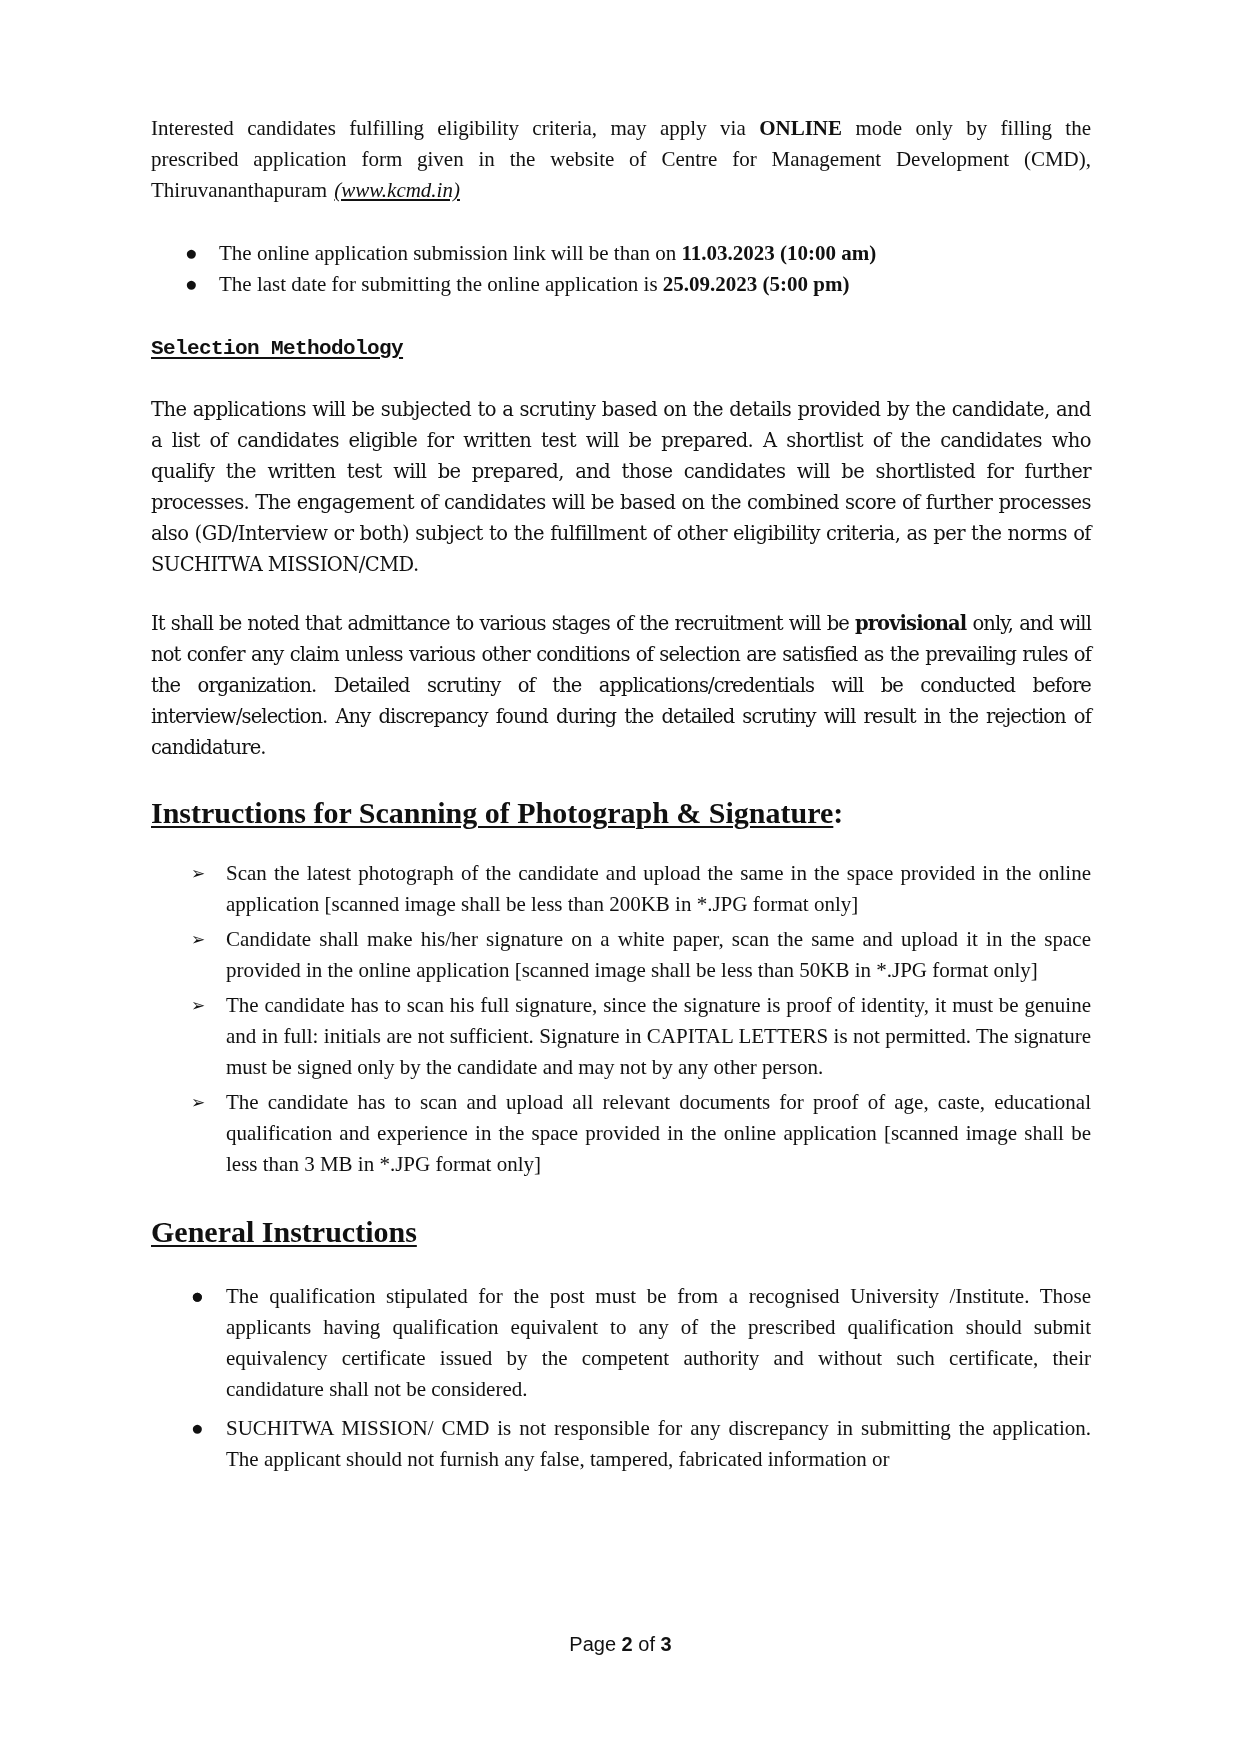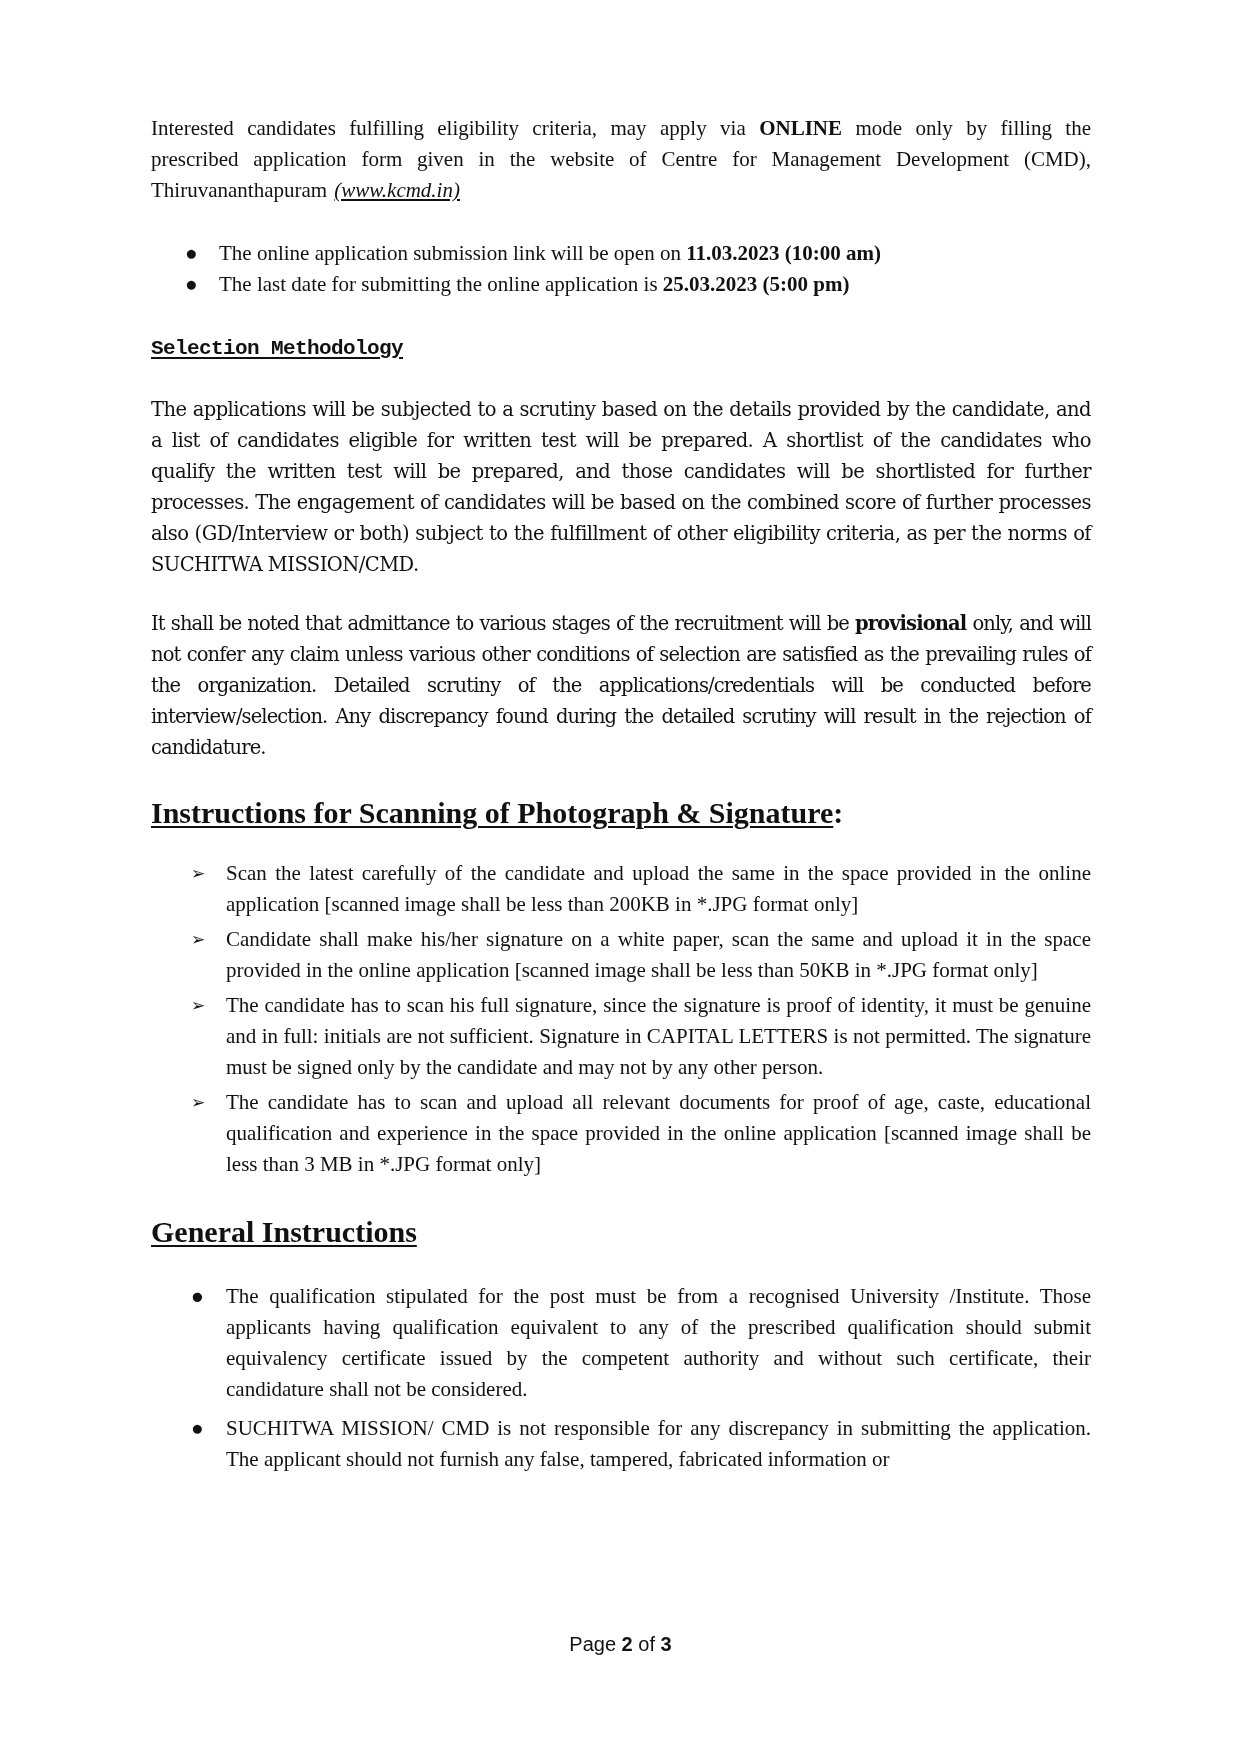--- a/index.html
+++ b/index.html
@@ -30,44 +30,44 @@
 
 <div class="page">
 
   <p class="tnr" style="word-spacing:2px;">
     <span>Interested candidates fulfilling eligibility criteria, may apply via </span><b>ONLINE</b><span> mode only by filling the prescribed application form given in the website of Centre for Management Development (CMD), Thiruvananthapuram </span><span class="link">(www.kcmd.in)</span>
   </p>
 
   <ul class="tnr dot-list" style="margin-top:32px;">
     <li>
       <span class="bullet">●</span>
-      <span>The online application submission link will be open on </span><b>11.03.2023 (10:00 am)</b>
+      <span>The online application submission link will be than on </span><b>11.03.2023 (10:00 am)</b>
     </li>
     <li>
       <span class="bullet">●</span>
-      <span>The last date for submitting the online application is </span><b>25.03.2023 (5:00 pm)</b>
+      <span>The last date for submitting the online application is </span><b>25.09.2023 (5:00 pm)</b>
     </li>
   </ul>
 
   <h2 class="heading h-sel" style="margin-top:33px; line-height:31px;font-family:Liberation Mono, monospace;">Selection Methodology</h2>
 
   <p class="cond narrow" style="margin-top:30px;">The applications will be subjected to a scrutiny based on the details provided by the candidate, and a list of candidates eligible for written test will be prepared.  A shortlist of the candidates who qualify the written test will be prepared, and those candidates will be shortlisted for further processes.  The engagement of candidates will be based on the combined score of further processes also (GD/Interview or both) subject to the fulfillment of other eligibility criteria, as per the norms of SUCHITWA MISSION/CMD.</p>
 
   <p class="cond narrow2" style="margin-top:28px;">
     <span>It shall be noted that admittance to various stages of the recruitment will be </span><b>provisional</b><span> only, and will not confer any claim unless various other conditions of selection are satisfied as the prevailing rules of the organization. Detailed scrutiny of the applications/credentials will be conducted before interview/selection.  Any discrepancy found during the detailed scrutiny will result in the rejection of candidature.</span>
   </p>
 
   <h2 class="heading h-tnr" style="margin-top:34px; line-height:31px; text-decoration:none;">
     <span style="text-decoration:underline; text-decoration-thickness:2px; text-underline-offset:3px;">Instructions for Scanning of Photograph &amp; Signature</span><span>:</span>
   </h2>
 
   <ul class="tnr arrow-list" style="margin-top:30px;">
     <li style="margin-bottom:4px;">
       <span class="bullet">➢</span>
-      <span>Scan the latest carefully of the candidate and upload the same in the space provided in the online application [scanned image shall be less than 200KB in *.JPG format only]</span>
+      <span>Scan the latest photograph of the candidate and upload the same in the space provided in the online application [scanned image shall be less than 200KB in *.JPG format only]</span>
     </li>
     <li style="margin-bottom:4px;">
       <span class="bullet">➢</span>
       <span>Candidate shall make his/her signature on a white paper, scan the same and upload it in the space provided in the online application [scanned image shall be less than 50KB in *.JPG format only]</span>
     </li>
     <li style="margin-bottom:4px;">
       <span class="bullet">➢</span>
       <span>The candidate has to scan his full signature, since the signature is proof of identity, it must be genuine and in full: initials are not sufficient. Signature in CAPITAL LETTERS is not permitted. The signature must be signed only by the candidate and may not by any other person.</span>
     </li>
     <li>

